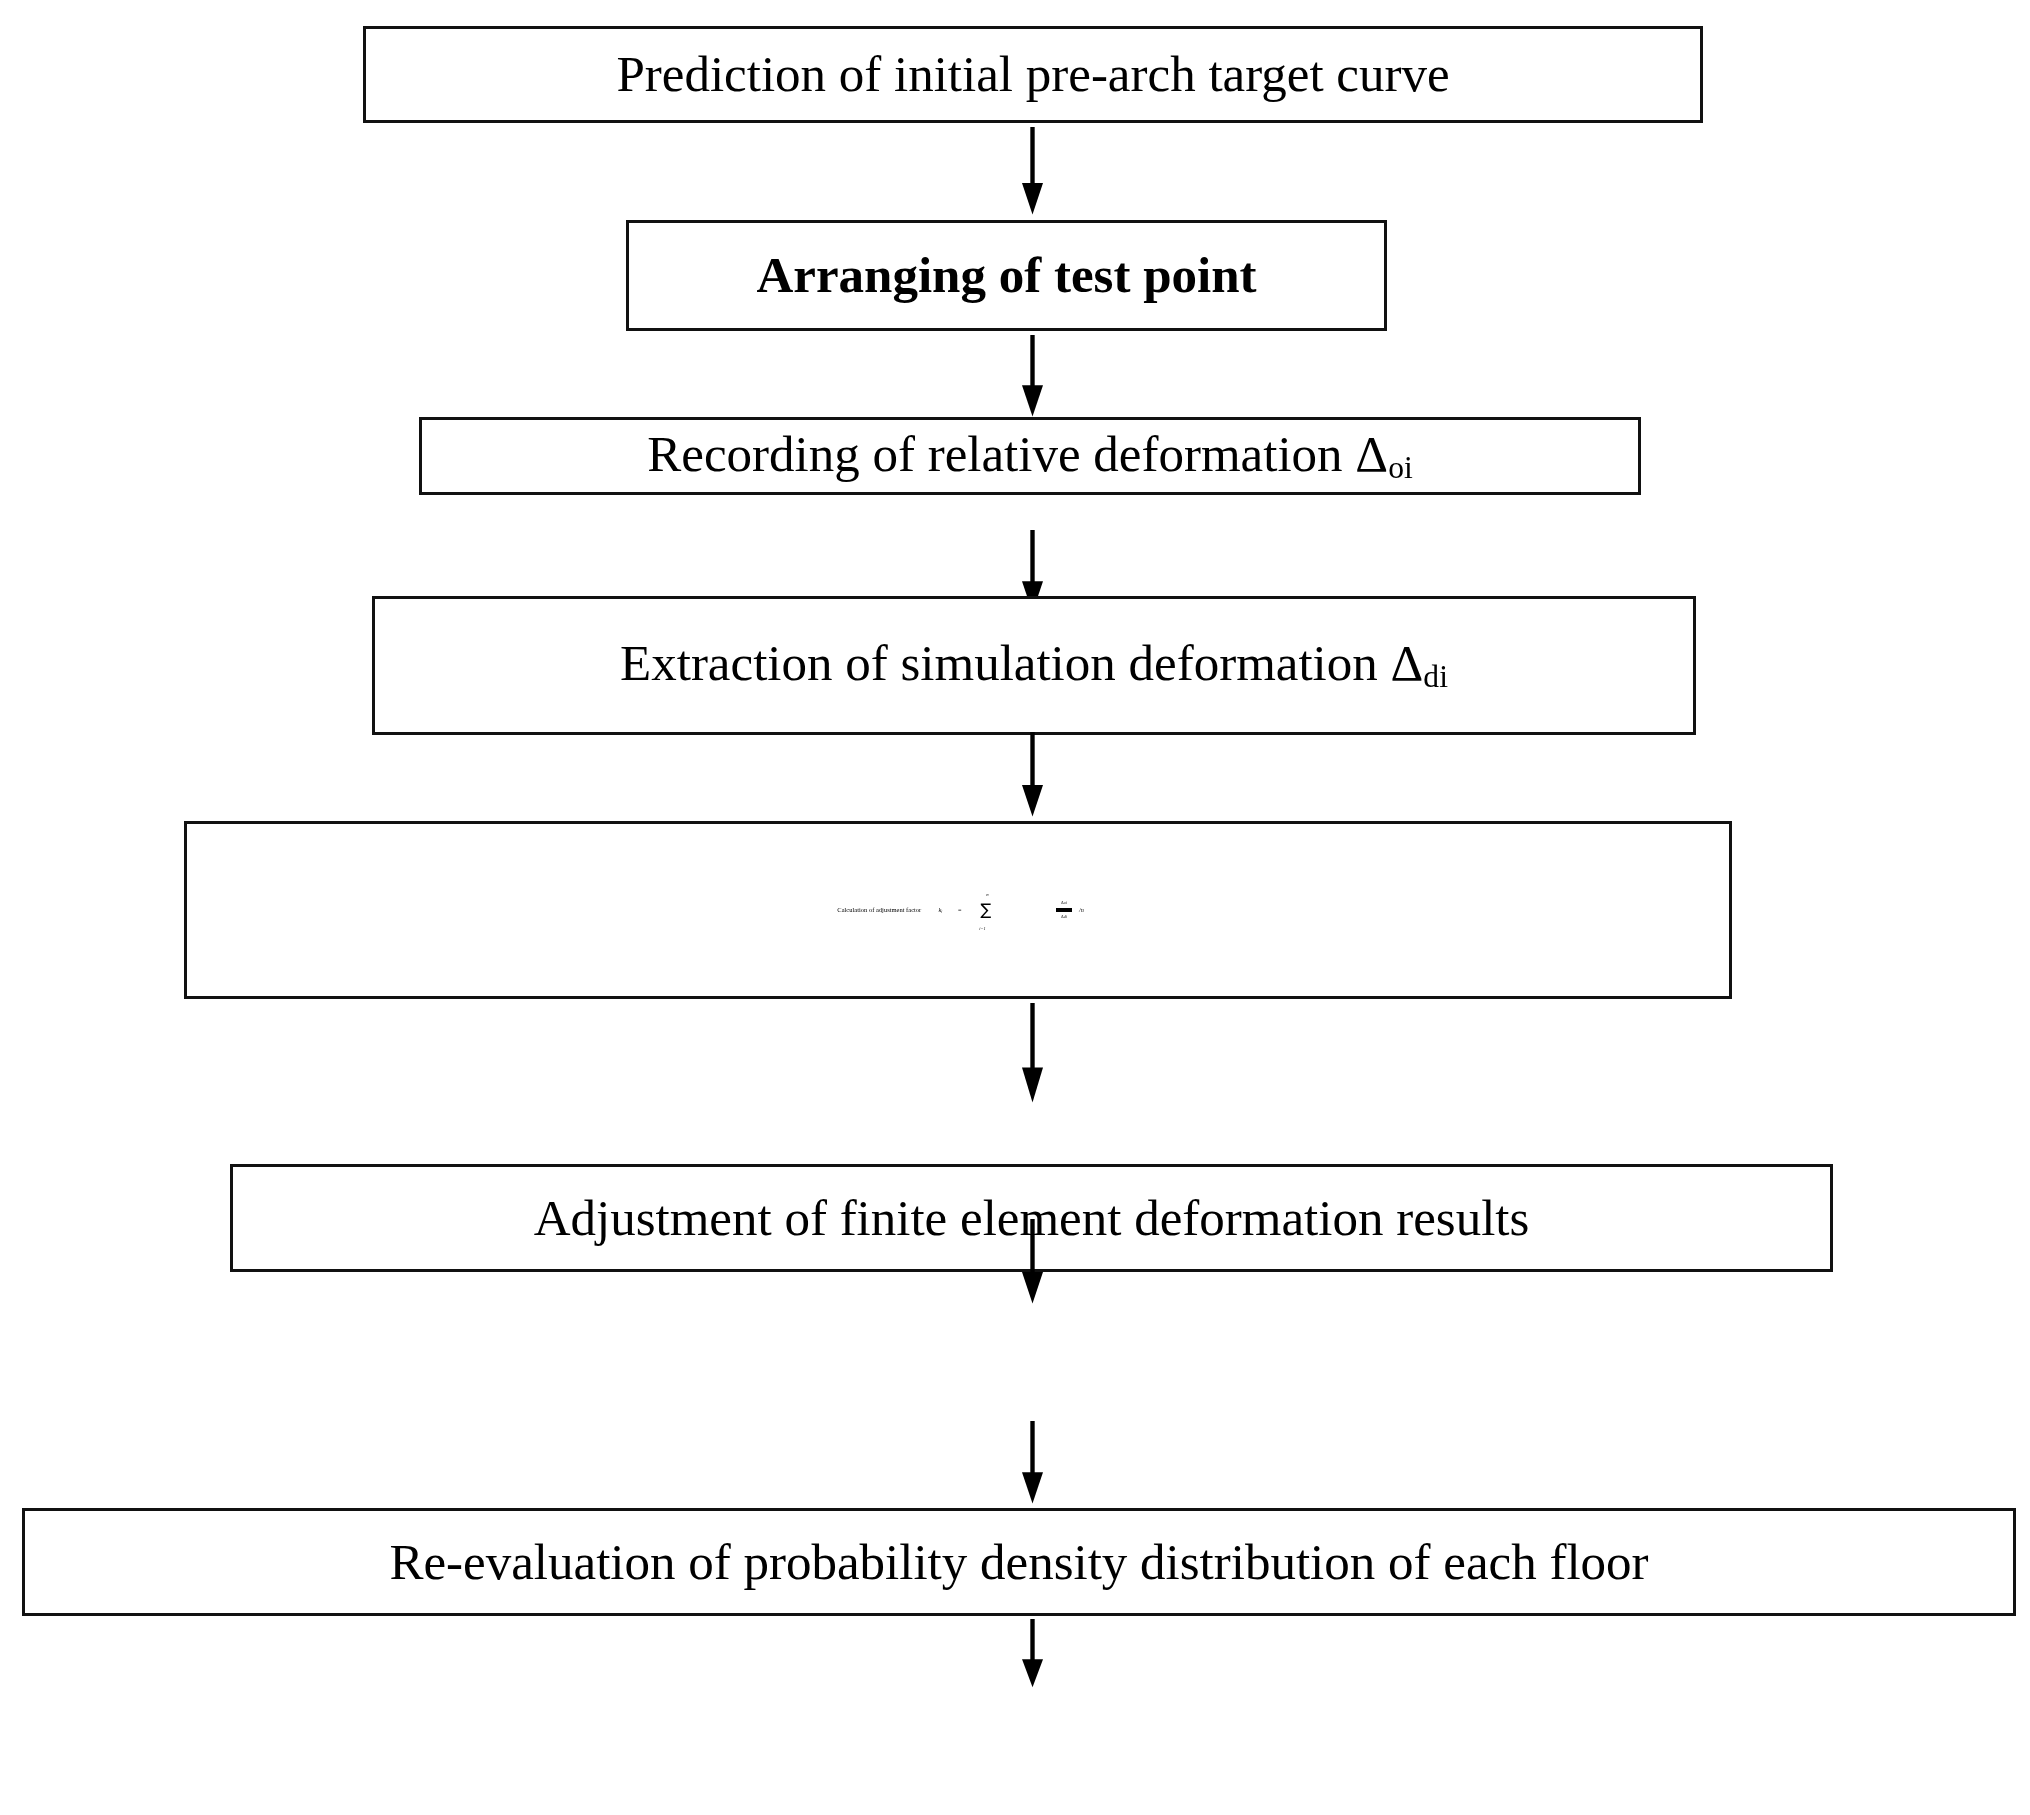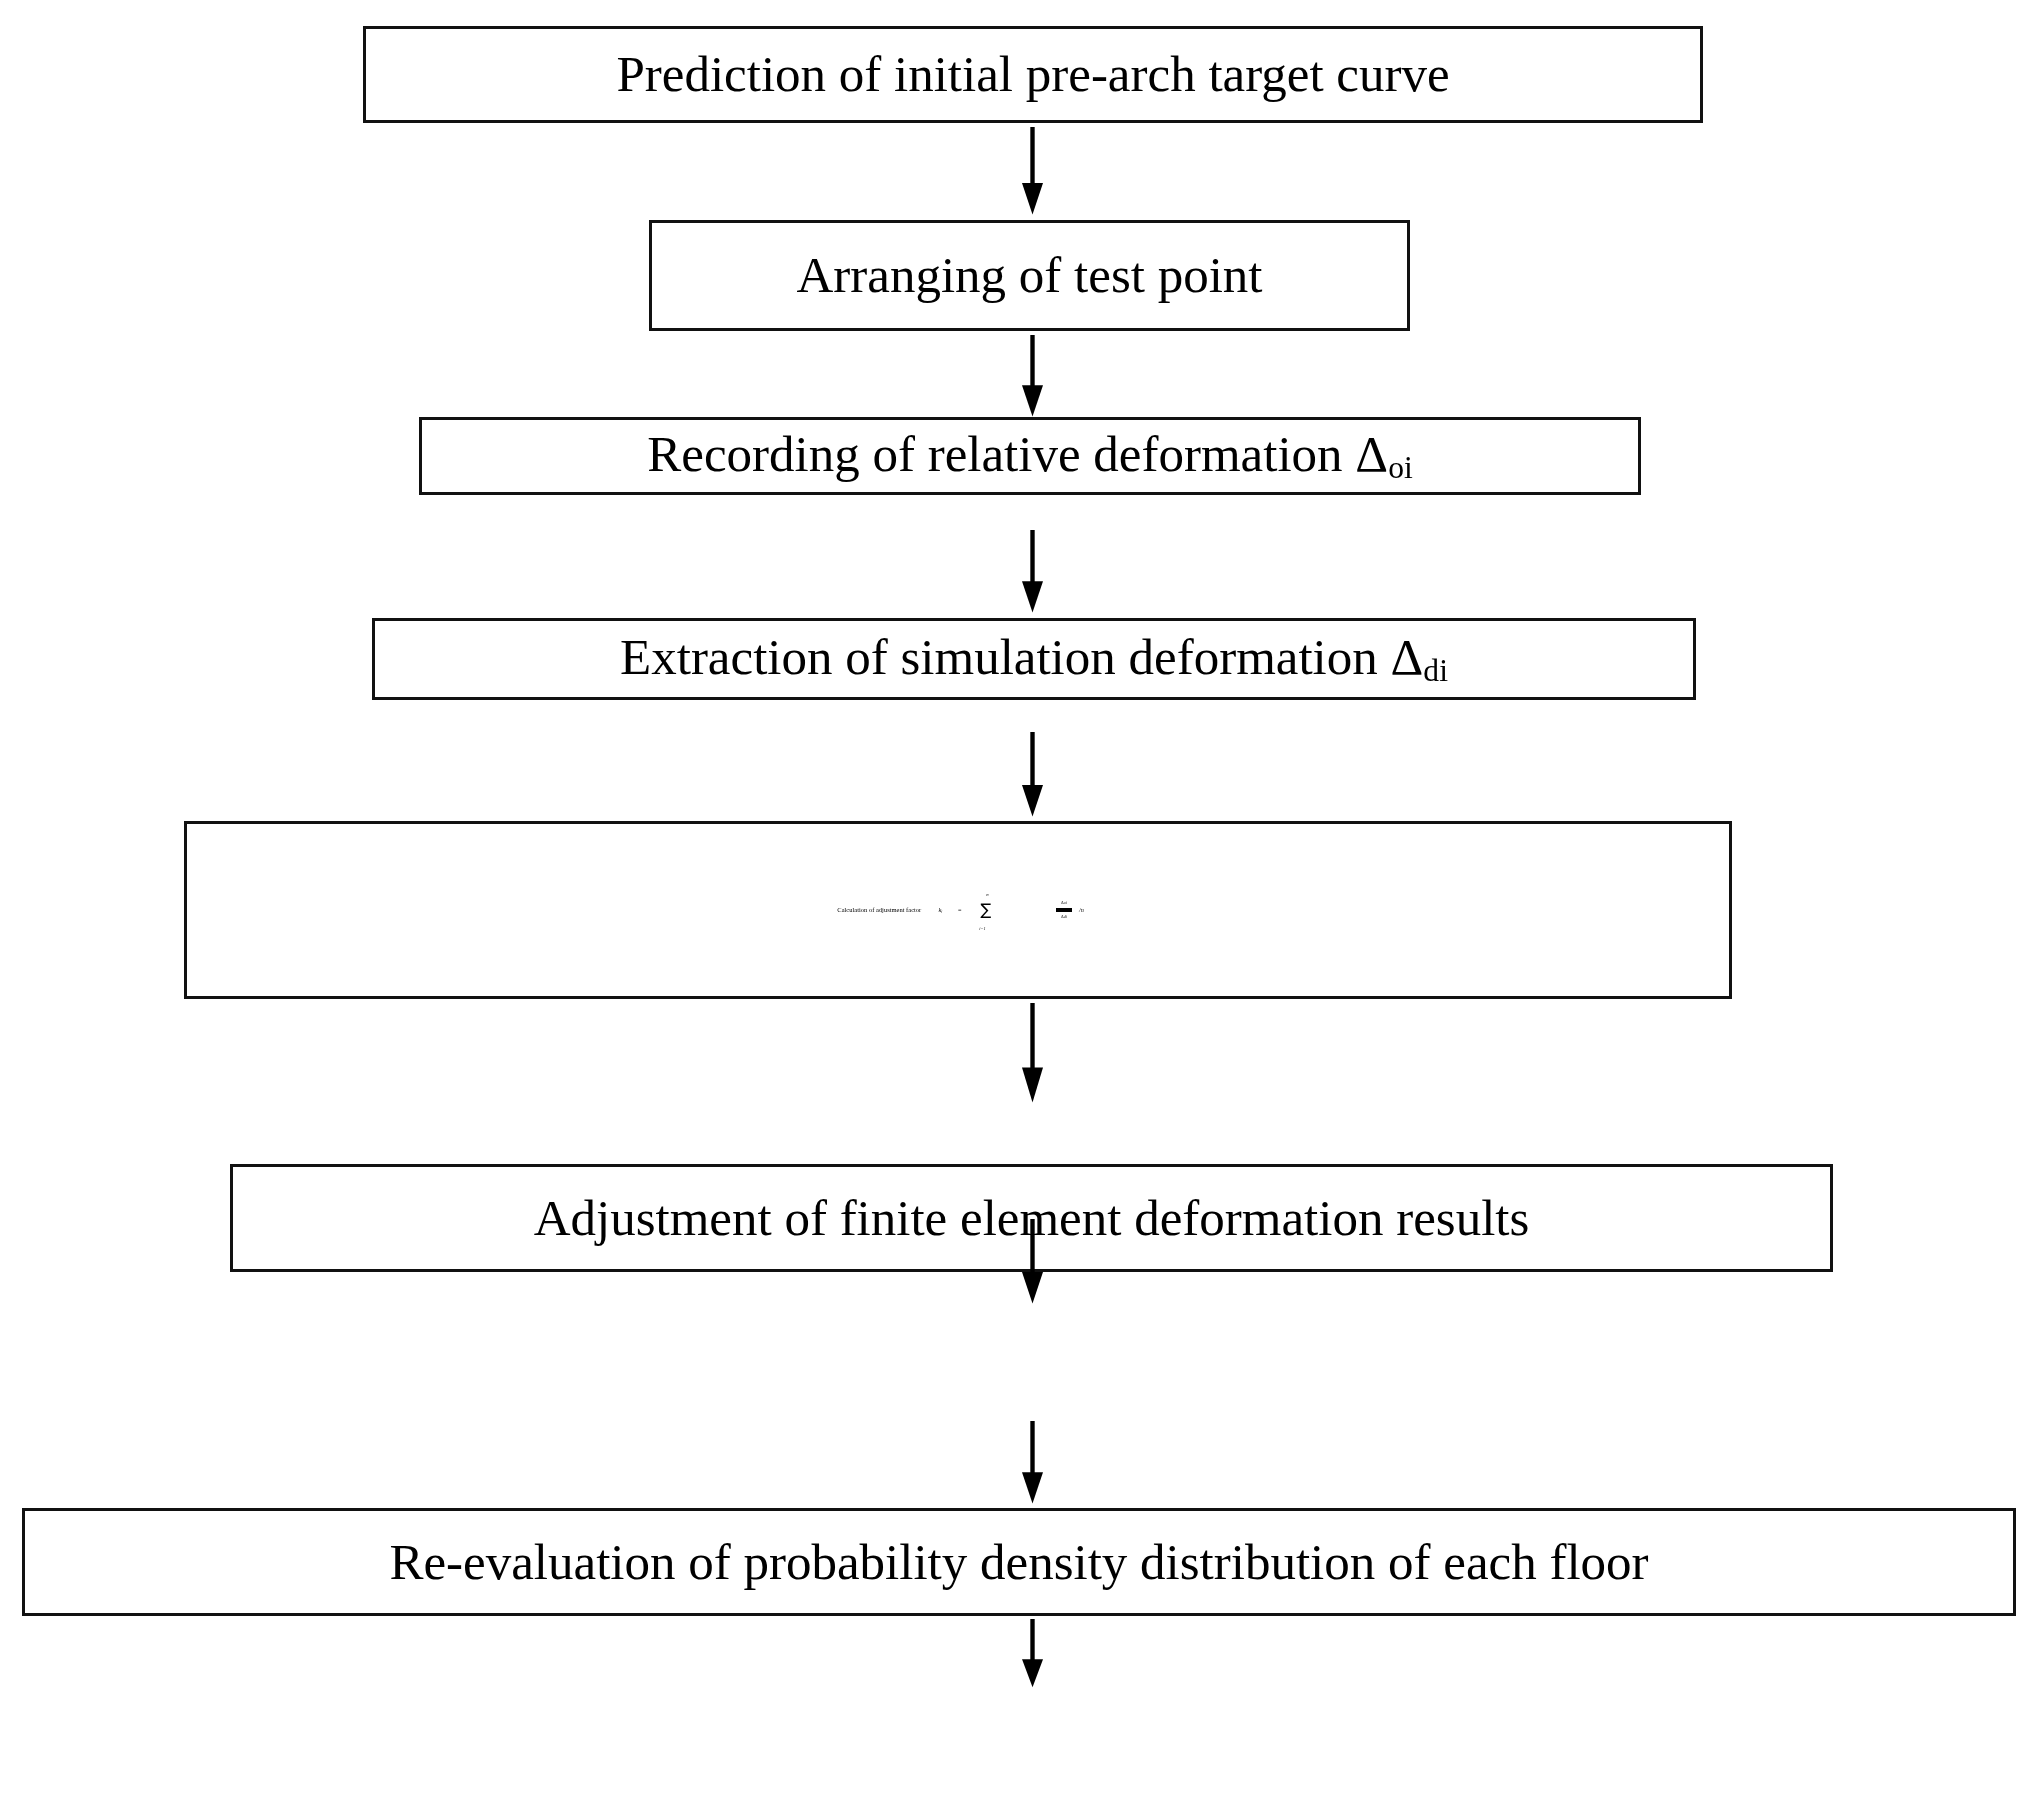--- a/index.html
+++ b/index.html
@@ -145,21 +145,21 @@
     <span class="label">Prediction of initial pre-arch target curve</span>
   </div>
 
   <div class="arrow" style="left:1015px; top:127px; height:90px;">
     <svg viewBox="0 0 40 103" preserveAspectRatio="none">
       <line x1="20" y1="0" x2="20" y2="76" stroke="#000" stroke-width="5"></line>
       <polygon points="20,100 8,64 32,64" fill="#000"></polygon>
     </svg>
   </div>
 
-  <div class="node" style="left:649px; top:220px; width:761px; height:111px;">
+  <div class="node" style="left:626px; top:220px; width:761px; height:111px;font-weight:bold;">
     <span class="label">Arranging of test point</span>
   </div>
 
   <div class="arrow" style="left:1015px; top:335px; height:84px;">
     <svg viewBox="0 0 40 97" preserveAspectRatio="none">
       <line x1="20" y1="0" x2="20" y2="70" stroke="#000" stroke-width="5"></line>
       <polygon points="20,94 8,58 32,58" fill="#000"></polygon>
     </svg>
   </div>
 
@@ -169,21 +169,21 @@
     </span>
   </div>
 
   <div class="arrow" style="left:1015px; top:530px; height:85px;">
     <svg viewBox="0 0 40 98" preserveAspectRatio="none">
       <line x1="20" y1="0" x2="20" y2="71" stroke="#000" stroke-width="5"></line>
       <polygon points="20,95 8,59 32,59" fill="#000"></polygon>
     </svg>
   </div>
 
-  <div class="node" style="left:372px; top:618px; width:1324px; height:82px;">
+  <div class="node" style="left:372px; top:596px; width:1324px; height:139px;">
     <span class="label">
       <span>Extraction of simulation deformation </span><span>Δ</span><span class="sub">di</span>
     </span>
   </div>
 
   <div class="arrow" style="left:1015px; top:732px; height:87px;">
     <svg viewBox="0 0 40 100" preserveAspectRatio="none">
       <line x1="20" y1="0" x2="20" y2="73" stroke="#000" stroke-width="5"></line>
       <polygon points="20,97 8,61 32,61" fill="#000"></polygon>
     </svg>

